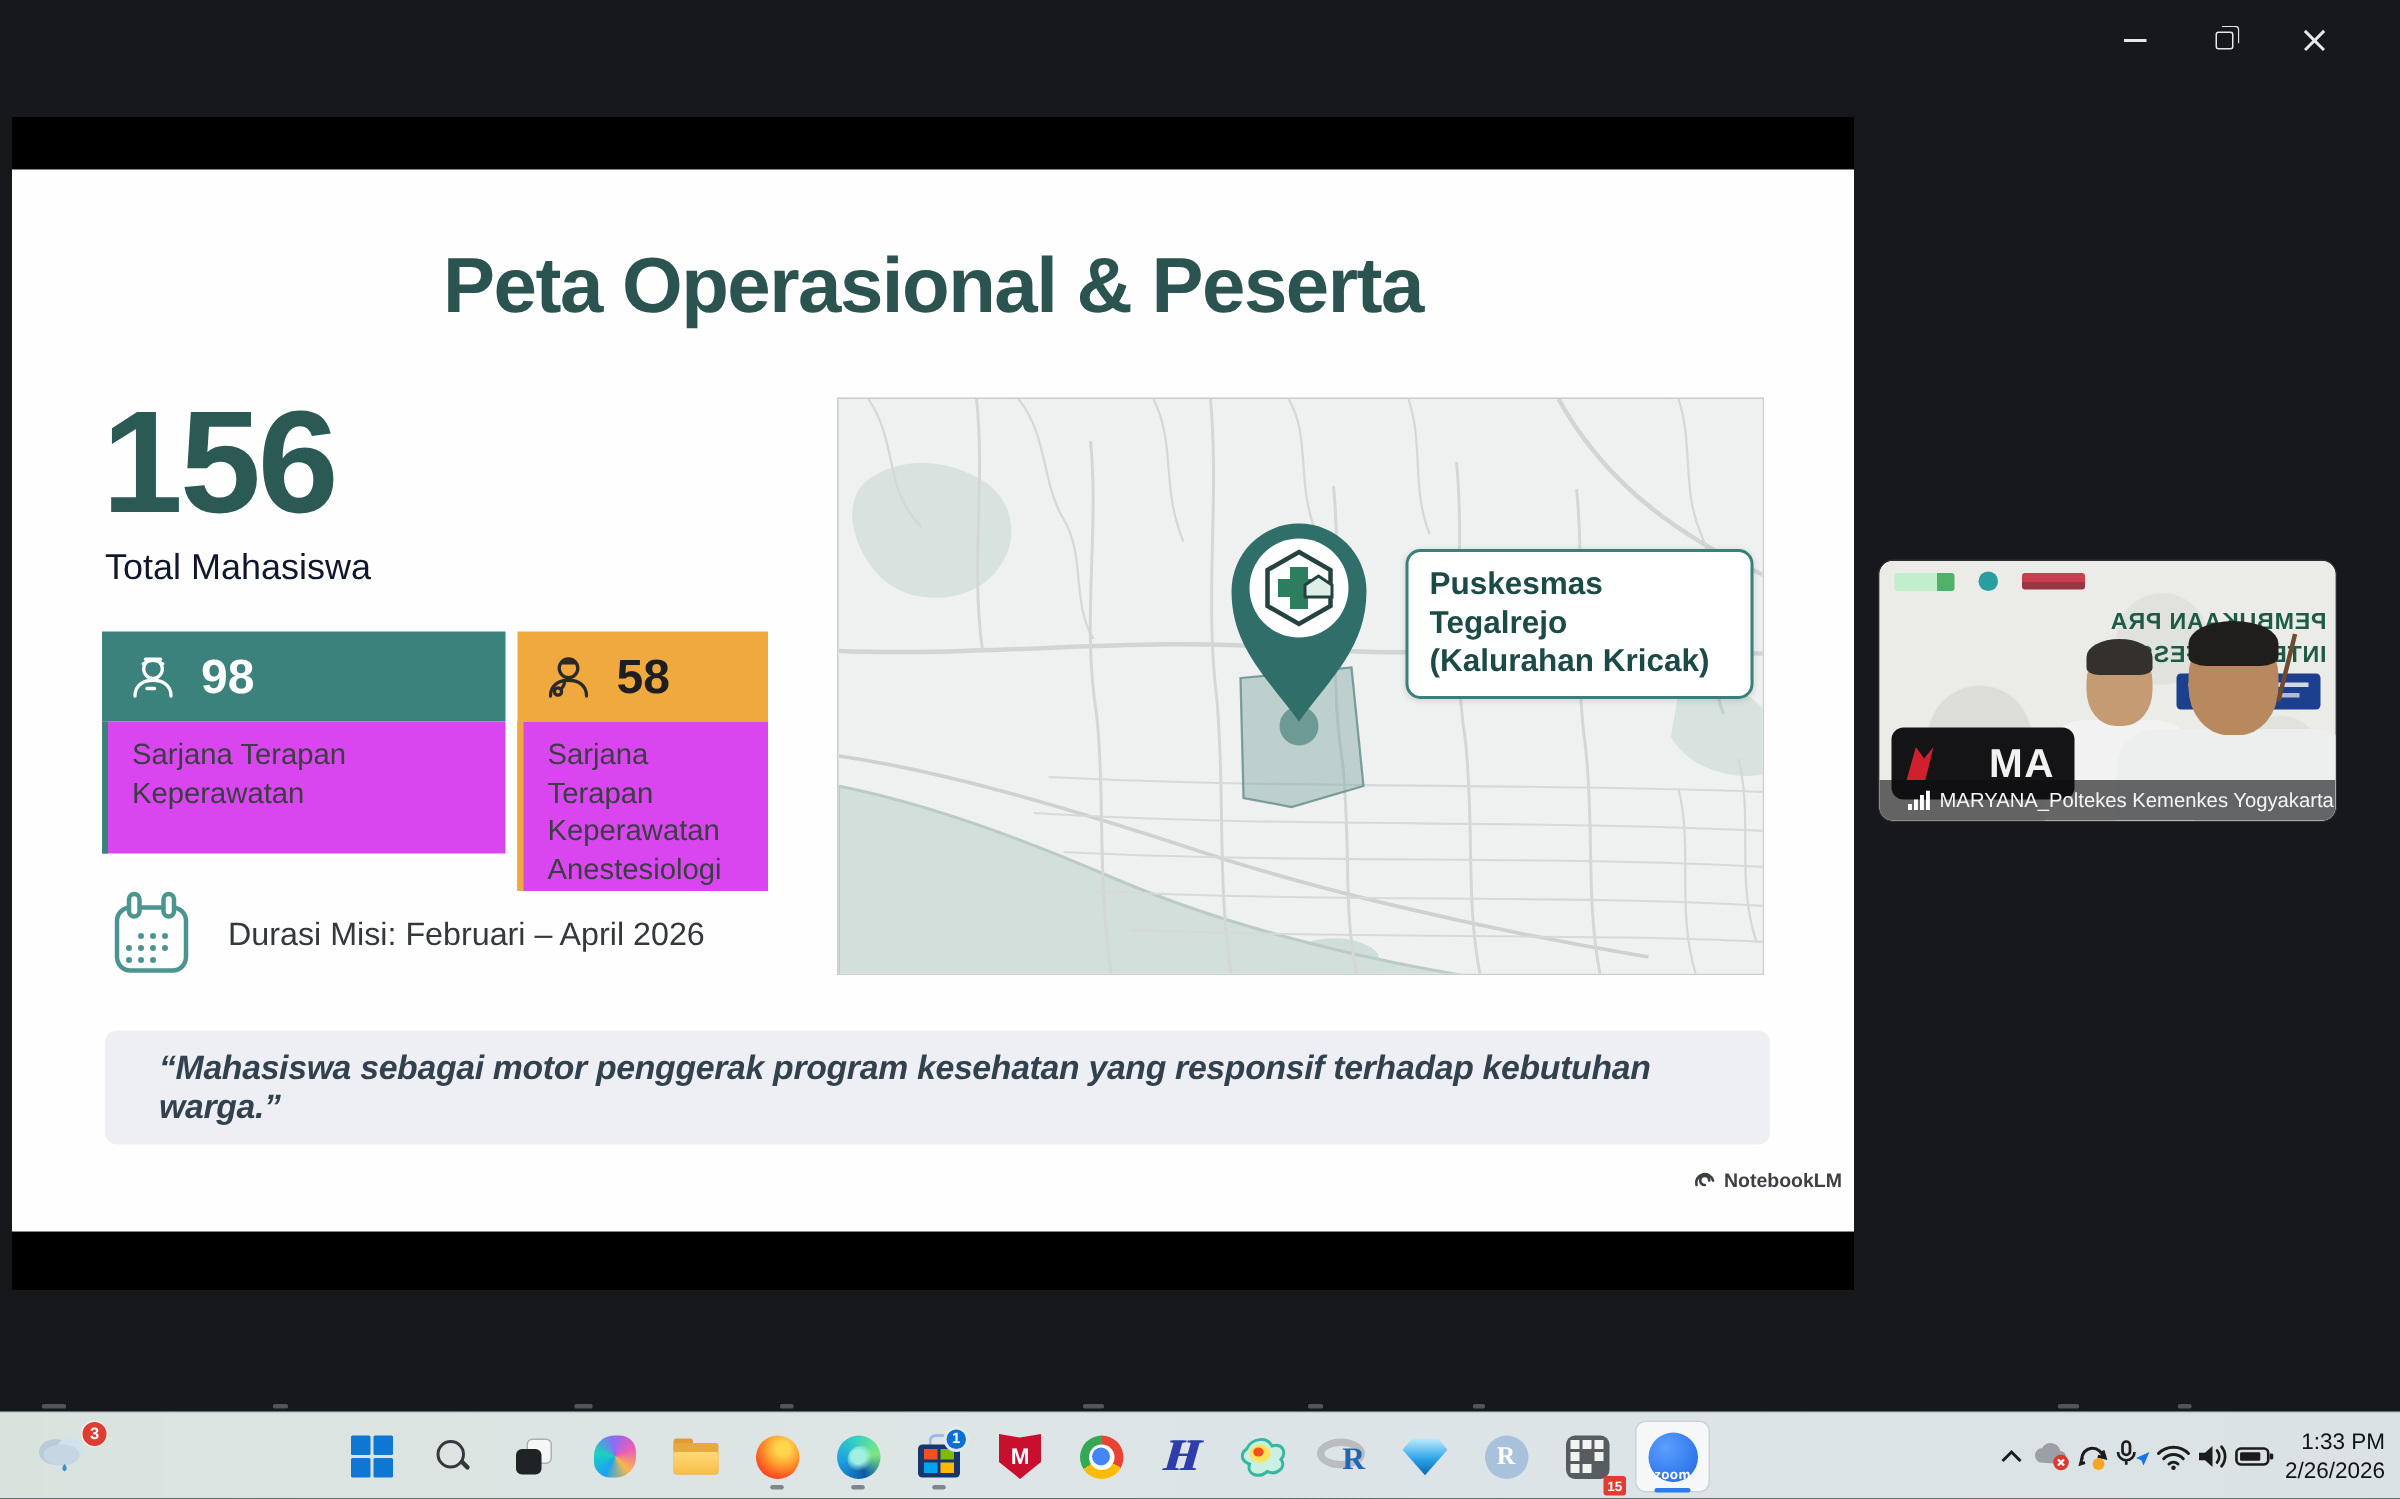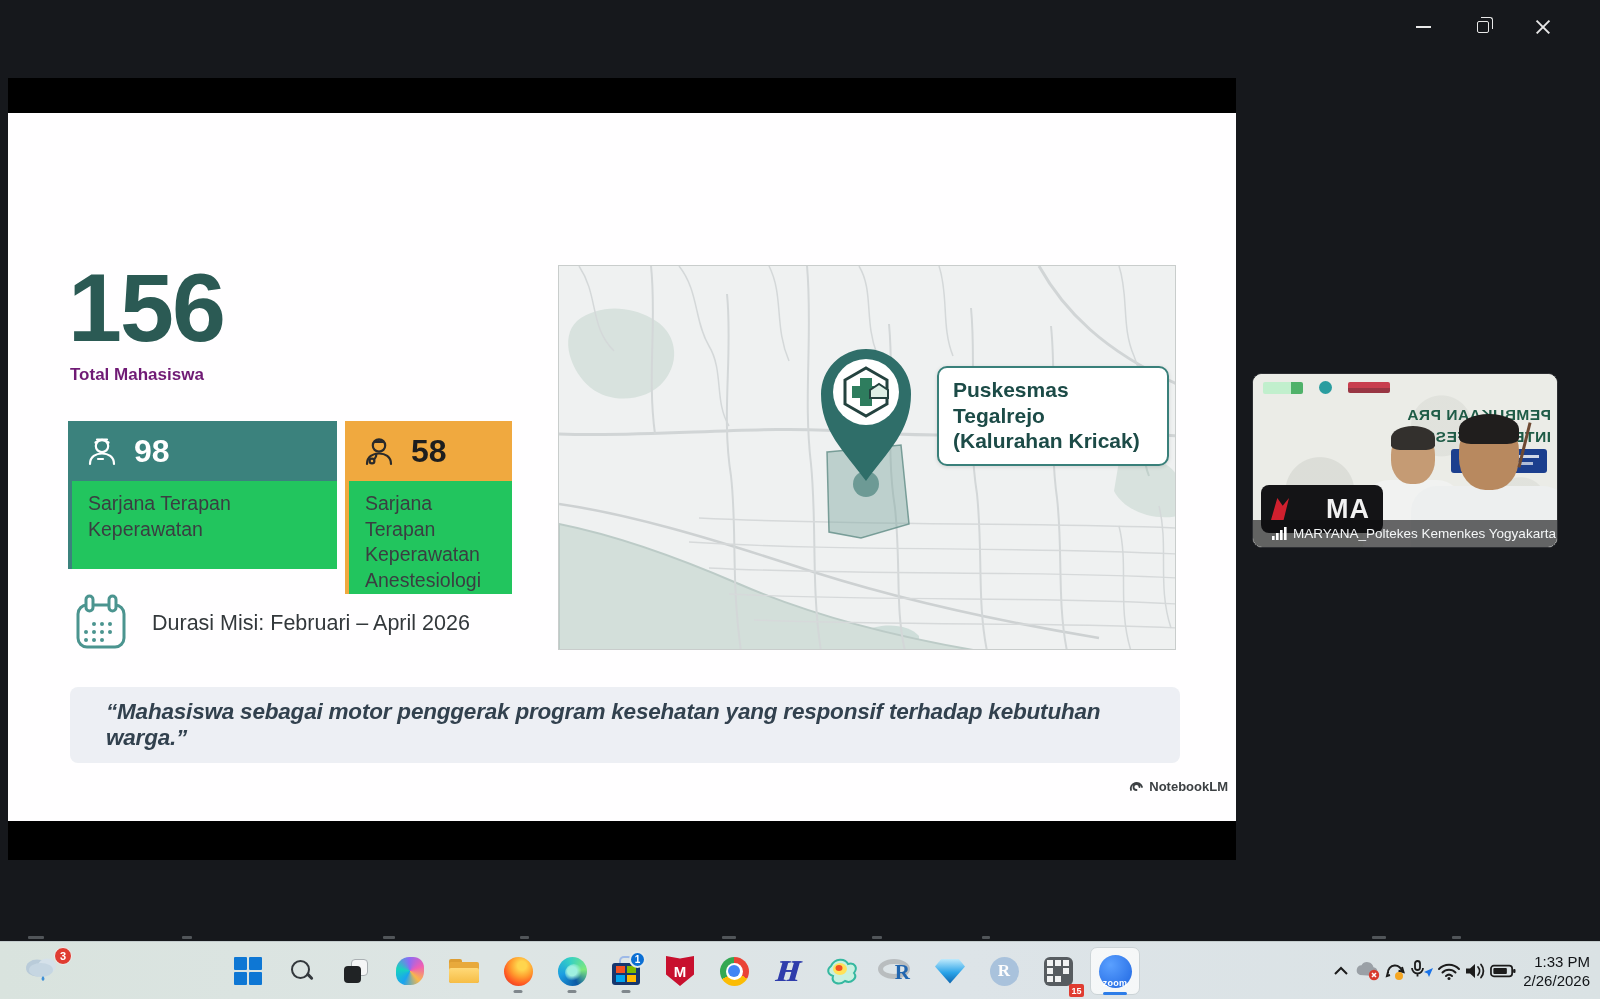--- a/index.html
+++ b/index.html
@@ -21,31 +21,31 @@
   
   .slide { position:absolute; left:8px; top:78px; width:1228px; height:782px; }
   .bar-top { height:35px; background:#000; }
   .bar-bottom { height:39px; background:#000; }
   .slide-white { position:relative; height:708px; background:#fffeff; overflow:hidden; }
 
   .slide-title { position:absolute; left:0; top:48px; width:100%; text-align:center;
     font-size:52px; font-weight:800; letter-spacing:-1px; color:#2b5451; }
 
   .total-value { position:absolute; left:60px; top:146px; font-size:97px; font-weight:800; color:#2b5a54; line-height:1; letter-spacing:-2px; }
-  .total-label { position:absolute; left:62px; top:252px; font-size:17px; font-weight:700; color:#701a75; }
+  .total-label { position:absolute; left:62px; top:252px; font-size:24px; font-weight:400; color:#0f172a; }
 
   .cards { position:absolute; left:60px; top:308px; display:flex; gap:8px; }
   .card { display:flex; flex-direction:column;align-items:flex-end; }
   .card-head { height:60px; display:flex; align-items:center; padding-left:16px; gap:14px; }
   .card1 .card-head { width:269px; background:#3b827d; }
   .card2 .card-head { width:167px; background:#f0a93f; }
   .card-count { font-size:32px; font-weight:800; }
   .card1 .card-count { color:#ffffff; }
   .card2 .card-count { color:#1e1e1e; }
-  .card-body { padding:10px 8px 0 16px; font-size:19.5px; color:#3a3e41; line-height:1.32; background:#22c55e; }
+  .card-body { padding:10px 8px 0 16px; font-size:19.5px; color:#3a3e41; line-height:1.32; background:#d946ef; }
   .card1 .card-body { width:269px; border-left:4px solid #3b827d; min-height:88px; }
   .card2 .card-body { width:167px; border-left:4px solid #f0a93f; min-height:112px; }
 
   .duration { position:absolute; left:64px; top:480px; display:flex; align-items:center; gap:22px; }
   .duration-text { font-size:21.5px; font-weight:500; color:#33383b; }
 
   .map-panel { position:absolute; left:550px; top:152px; width:618px; height:385px;
     border:1.5px solid #c9cdcc; background:#eff1f1; overflow:hidden; }
   .map-svg { position:absolute; left:0; top:0; }
   .map-label { position:absolute; left:378px; top:100px; width:232px; background:#ffffff;
@@ -206,20 +206,21 @@
       </div>
     <div class="win-btn">
         <div class="wc-close"></div>
       </div>
   </div>
 
   <div class="slide">
     <div class="bar-top"></div>
     <div class="slide-white">
 
+      <div class="slide-title">Peta Operasional &amp; Peserta</div>
 
       <div class="total-value">156</div>
       <div class="total-label">Total Mahasiswa</div>
 
       <div class="cards">
         <div class="card card1">
           <div class="card-head">
             <svg width="36" height="36" viewBox="0 0 36 36">
               <g fill="none" stroke="#ffffff" stroke-width="2.2" stroke-linecap="round">
                 <circle cx="18" cy="13" r="6.2"></circle>

